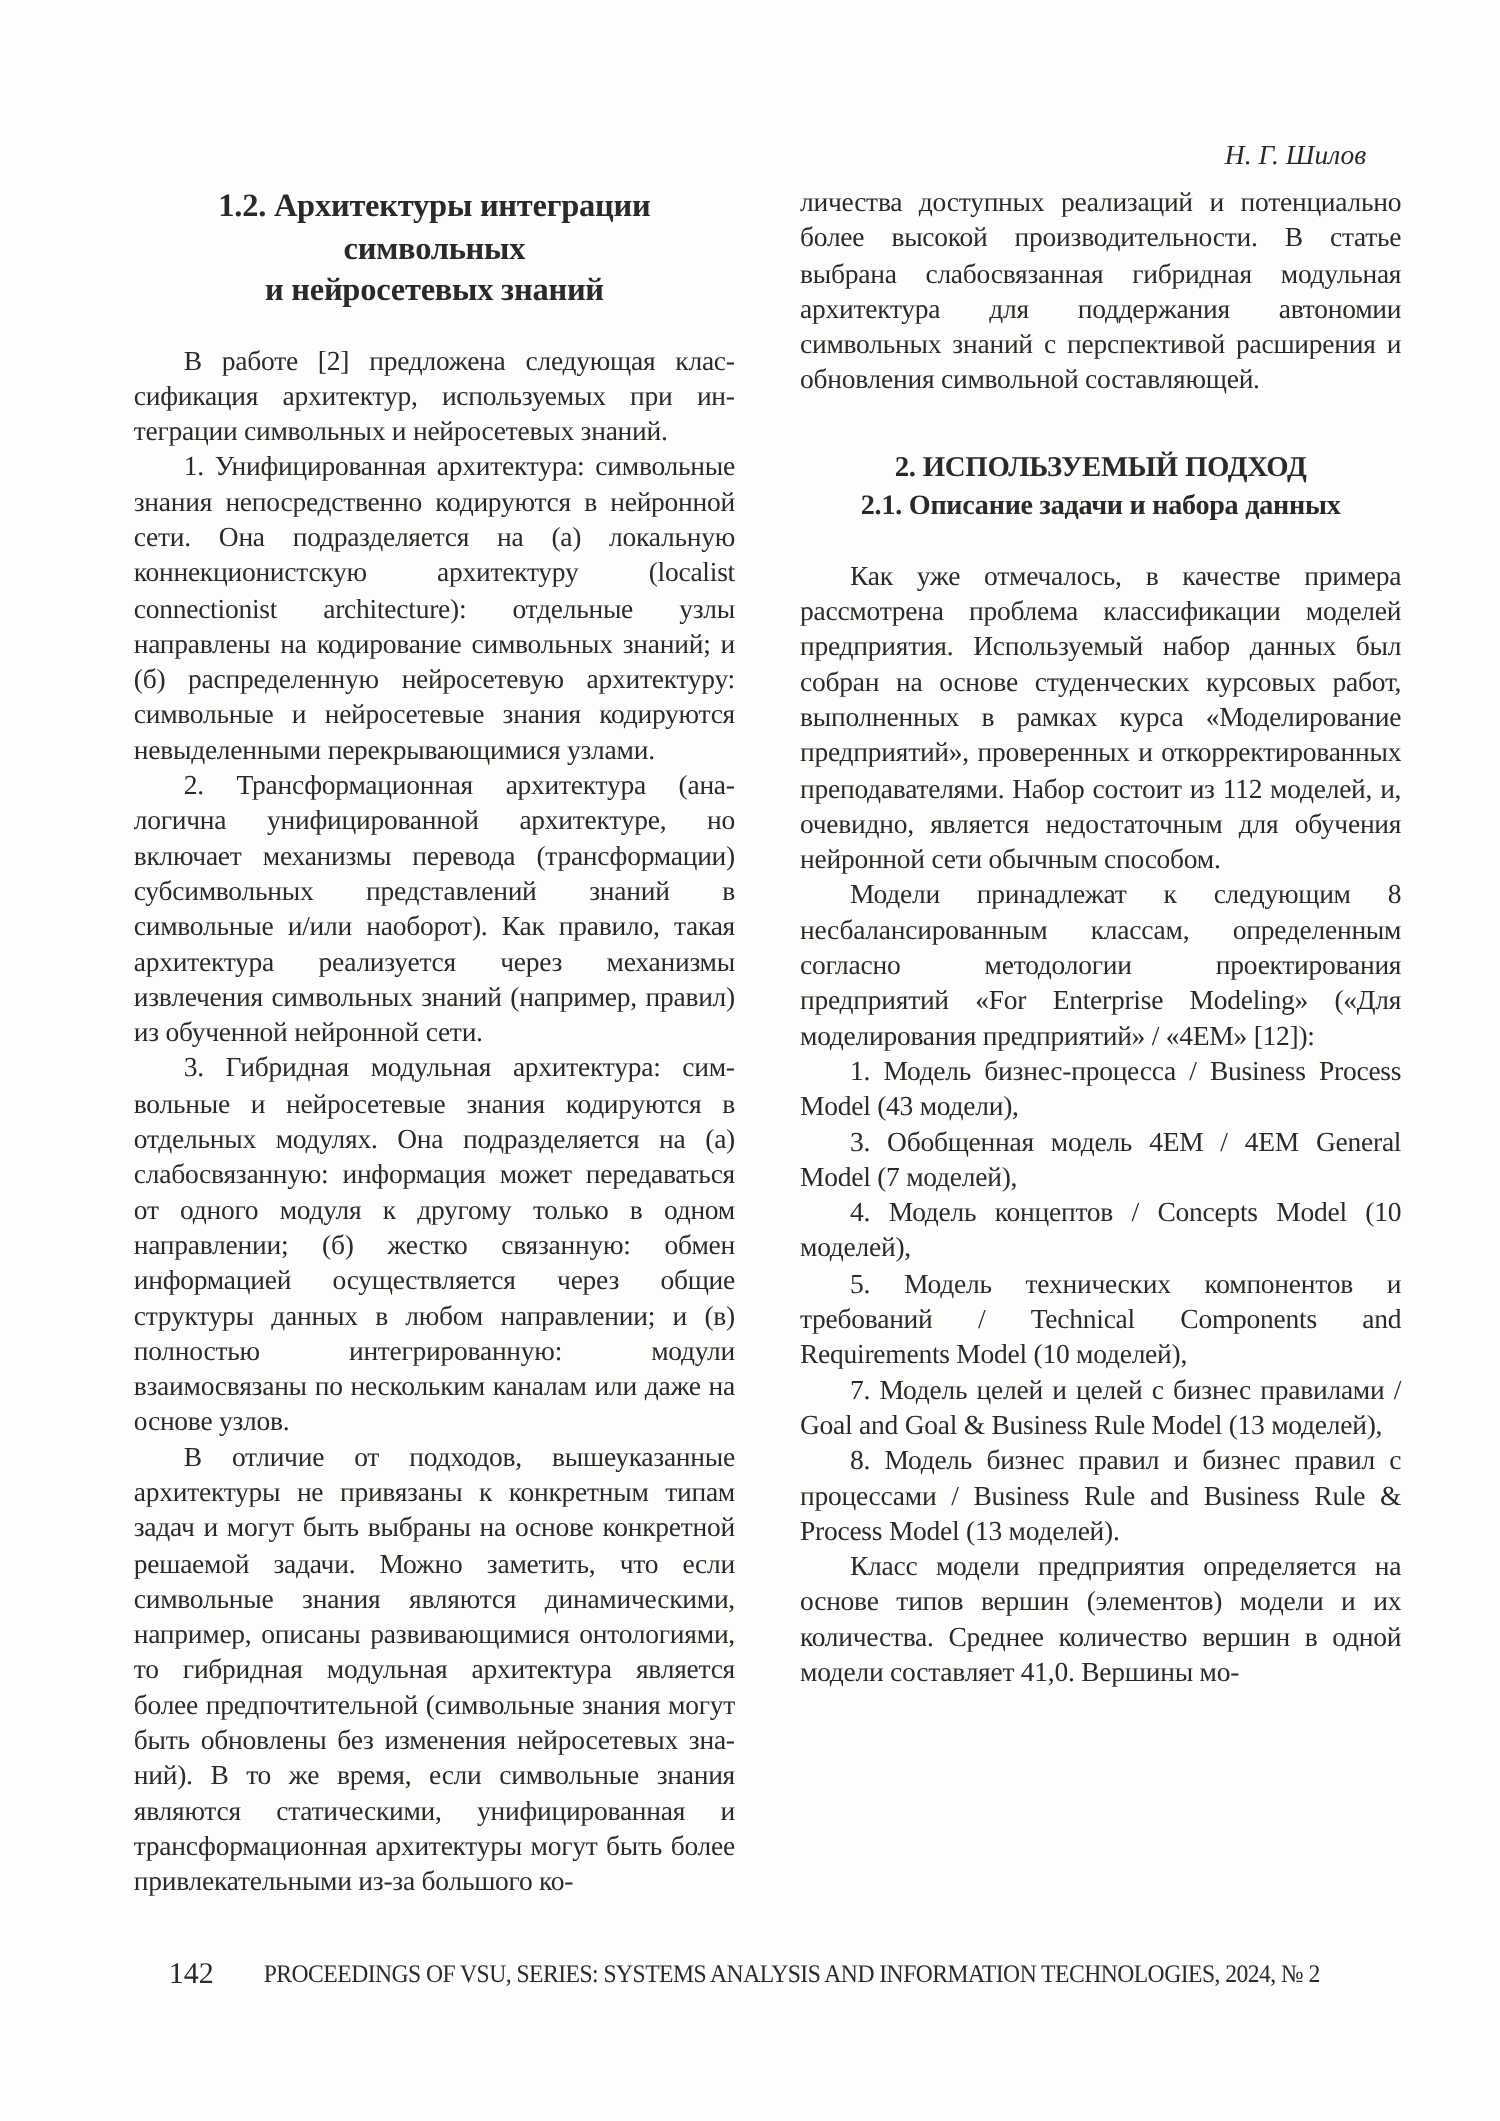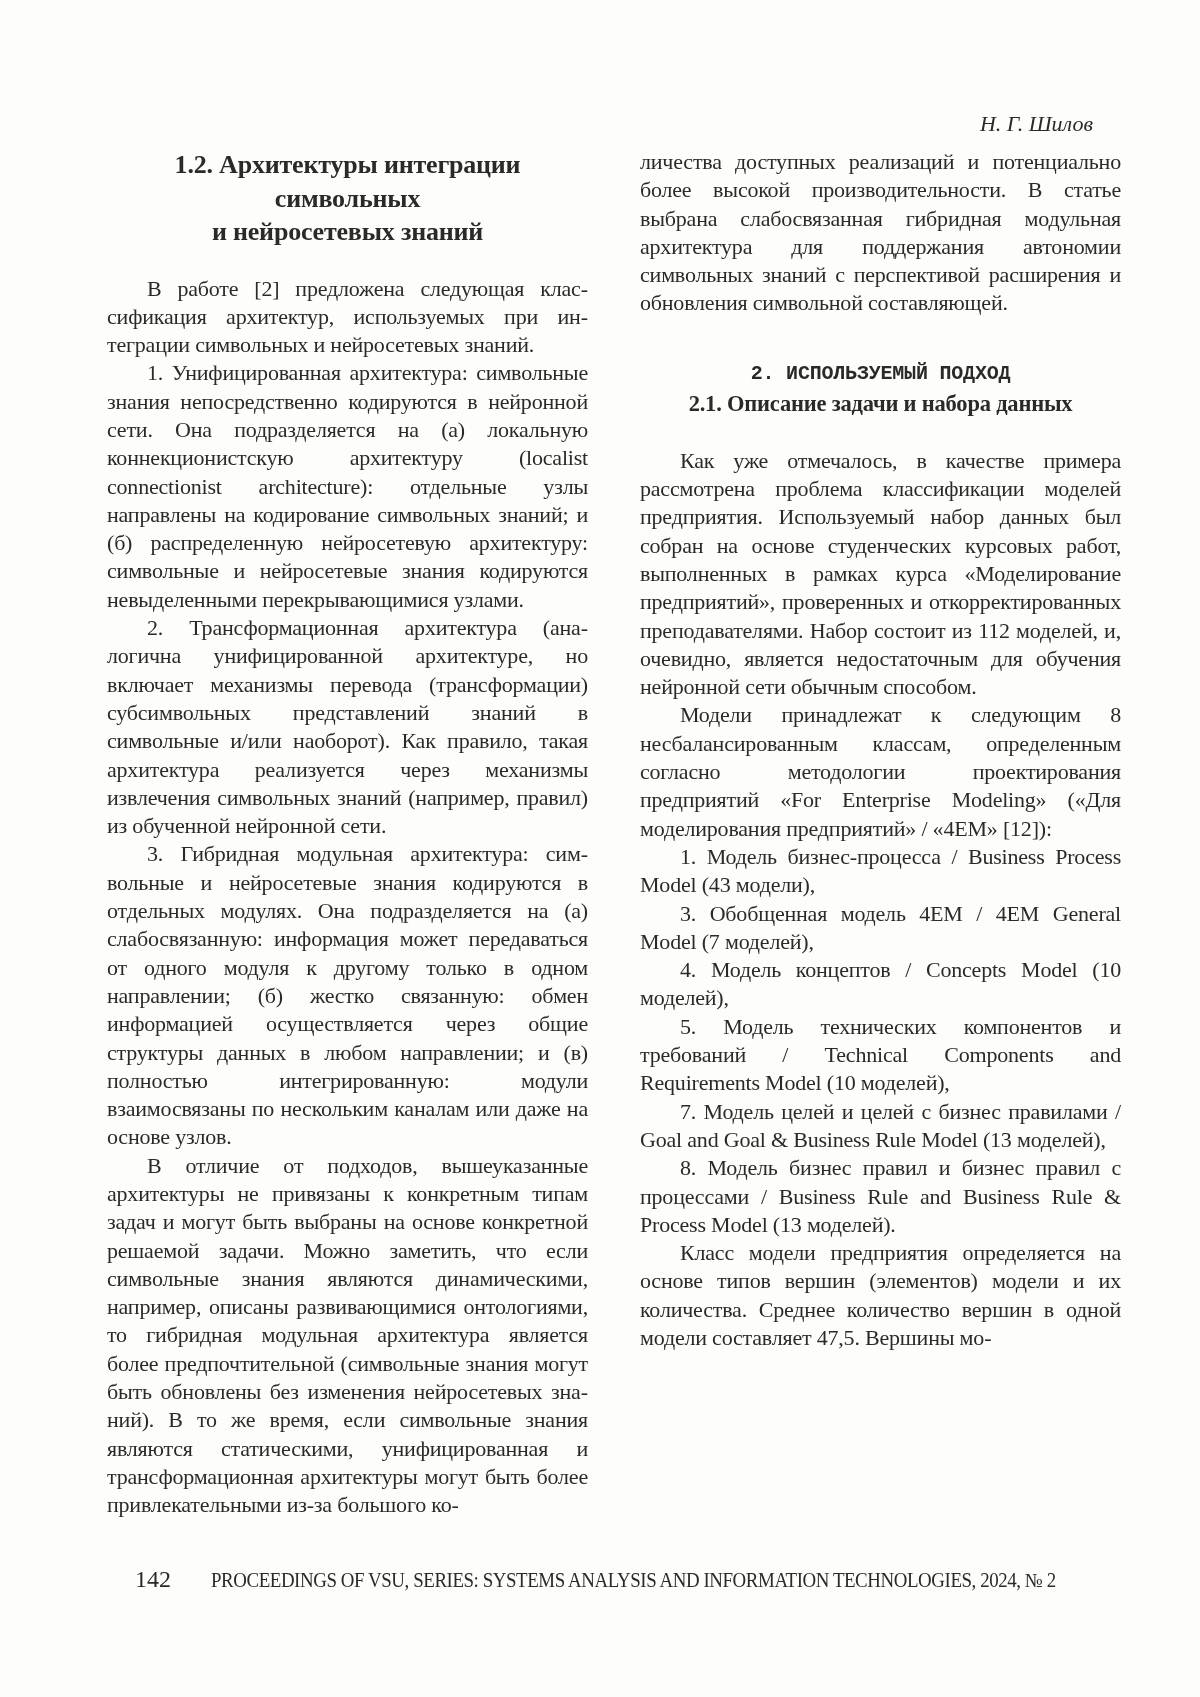--- a/index.html
+++ b/index.html
@@ -41,21 +41,21 @@
     font-size: 26px;
     line-height: 33.5px;
     margin-bottom: 26px;
     letter-spacing: -0.2px;
   }
   .section-block {
     font-weight: 700;
     text-align: center;
     margin: 41px 0 28px 0;
   }
-  .section-title    { font-size: 20px;   line-height: 30px; font-family: Liberation Mono, monospace; }
+  .section-title    { font-size: 23px;   line-height: 30px; }
   .subsection-title { font-size: 22.5px; line-height: 30px; }
 
   p { margin: 0; text-indent: 40px; }
   p.cont { text-indent: 0; }
 
   .page-footer {
     position: absolute;
     top: 1566px; left: 107px; width: 986px;
     white-space: nowrap;
   }
@@ -105,21 +105,21 @@
     <p>Как уже отмечалось, в качестве примера рассмотрена проблема классификации мо­делей предприятия. Используемый набор данных был собран на основе студенческих курсовых работ, выполненных в рамках кур­са «Моделирование предприятий», прове­ренных и откорректированных преподавате­лями. Набор состоит из 112 моделей, и, оче­видно, является недостаточным для обучения нейронной сети обычным способом.</p>
     <p>Модели принадлежат к следующим 8 несбалансированным классам, определен­ным согласно методологии проектирования предприятий «For Enterprise Modeling» («Для моделирования предприятий» / «4EM» [12]):</p>
 
     <p>1. Модель бизнес-процесса / Business Process Model (43 модели),</p>
     <p>3. Обобщенная модель 4EM / 4EM General Model (7 моделей),</p>
     <p>4. Модель концептов / Concepts Model (10 моделей),</p>
     <p>5. Модель технических компонентов и требований / Technical Components and Requirements Model (10 моделей),</p>
     <p>7. Модель целей и целей с бизнес правила­ми / Goal and Goal &amp; Business Rule Model (13 моделей),</p>
     <p>8. Модель бизнес правил и бизнес правил с процессами / Business Rule and Business Rule &amp; Process Model (13 моделей).</p>
 
-    <p>Класс модели предприятия определяется на основе типов вершин (элементов) модели и их количества. Среднее количество вершин в одной модели составляет 47,5. Вершины мо-</p>
+    <p>Класс модели предприятия определяется на основе типов вершин (элементов) модели и их количества. Среднее количество вершин в одной модели составляет 41,0. Вершины мо-</p>
   </section>
 
   <footer class="page-footer">
     <span class="page-number">142</span>
     <span class="journal-title">PROCEEDINGS OF VSU, SERIES: SYSTEMS ANALYSIS AND INFORMATION TECHNOLOGIES, 2024, № 2</span>
   </footer>
 
 </div>
 
 </body></html>

